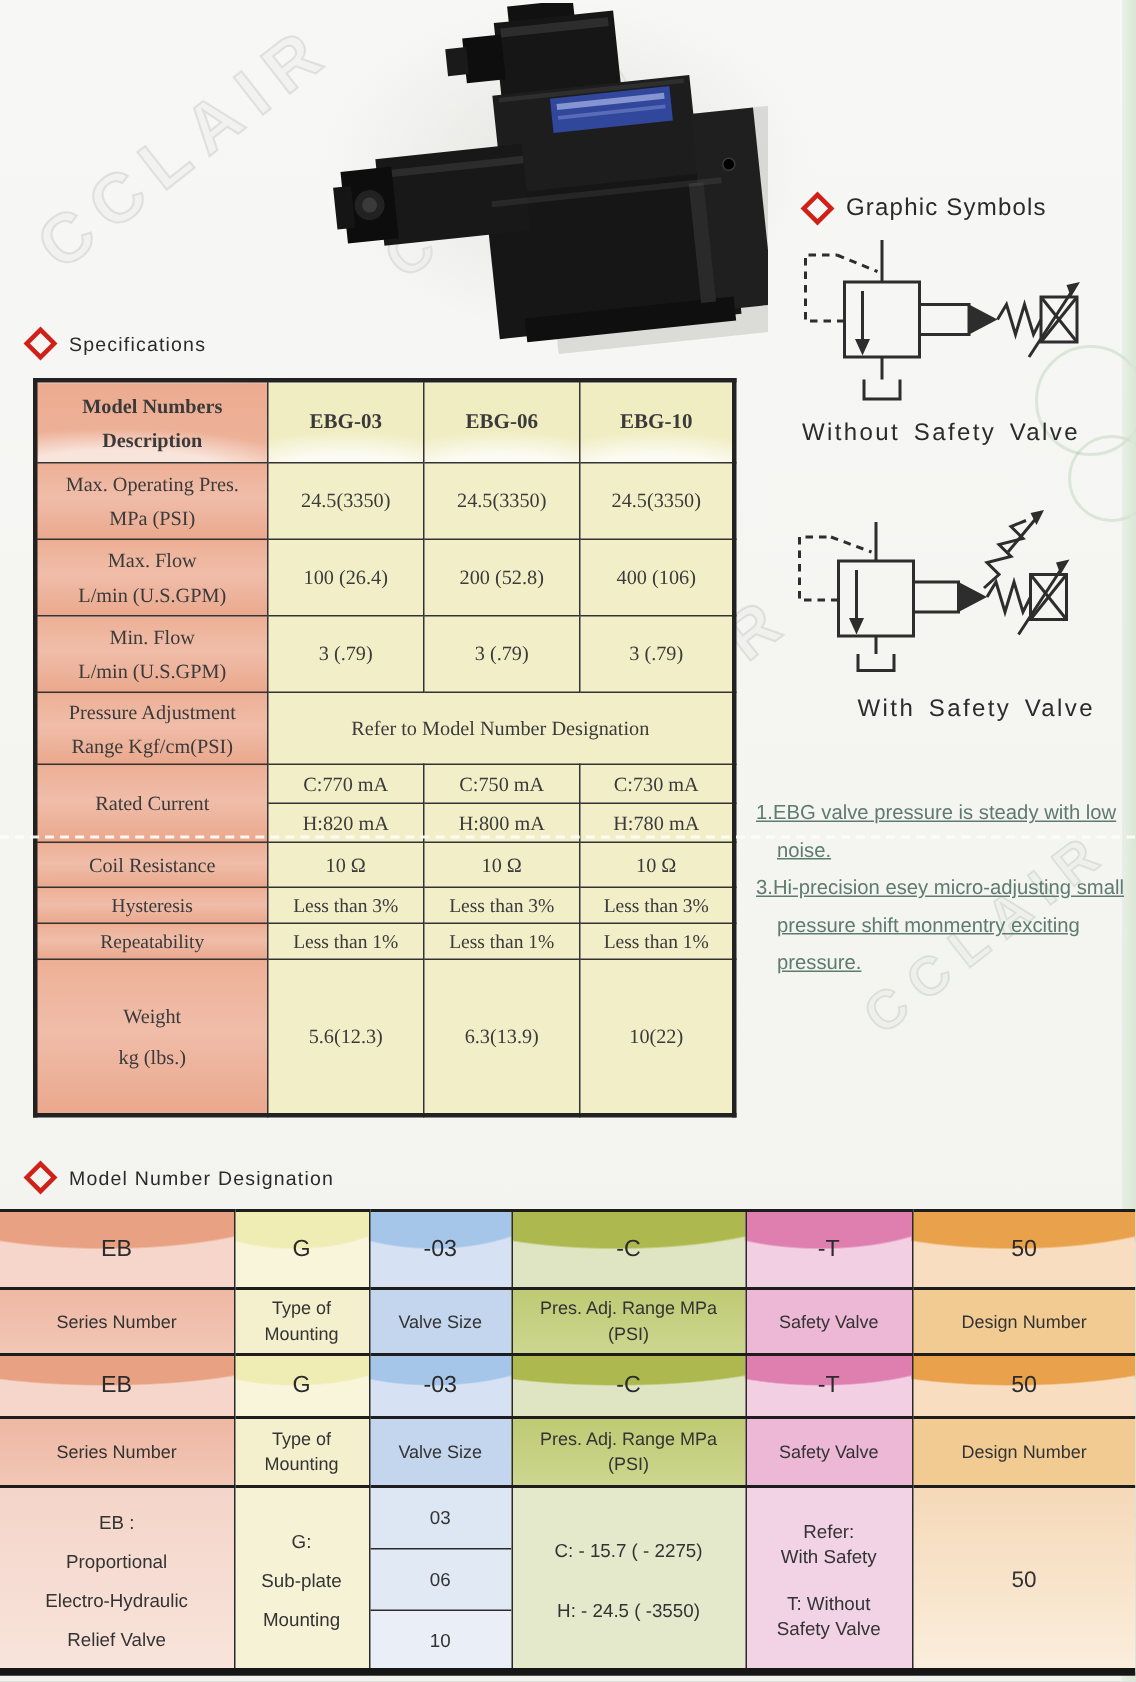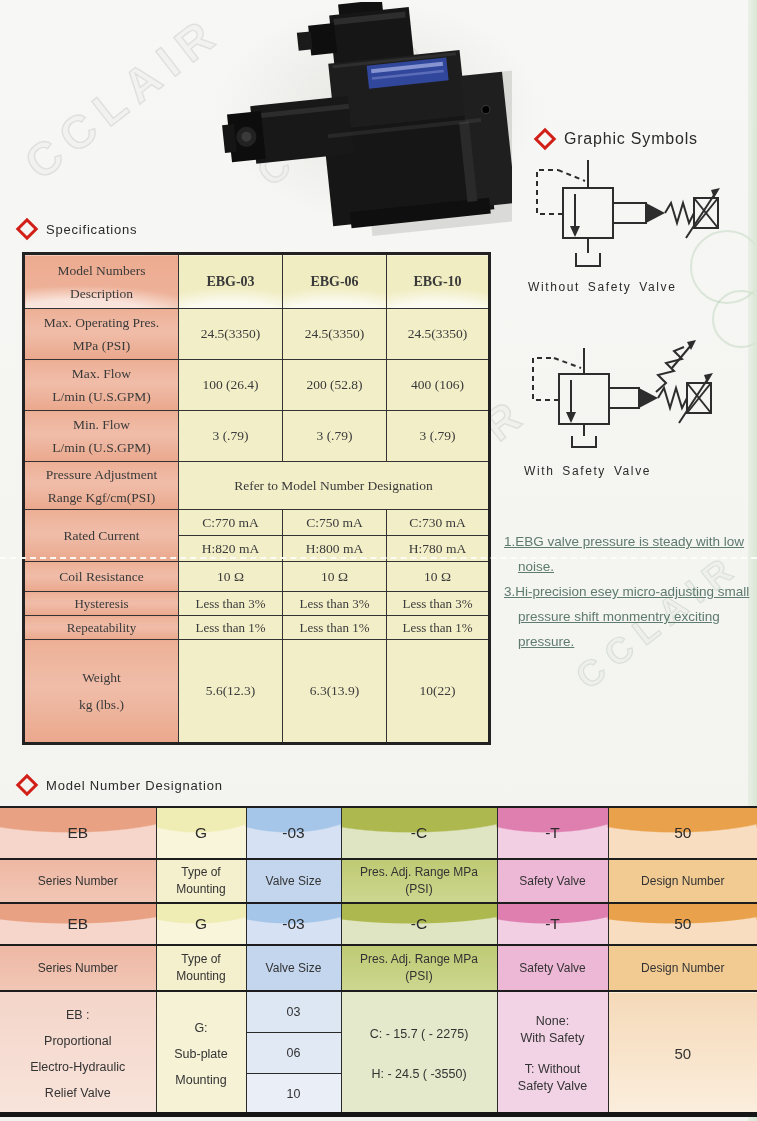--- a/index.html
+++ b/index.html
@@ -22,32 +22,32 @@
   .hdg-text{font-size:13px;letter-spacing:0.8px;color:#2a2a2a;}
   .hdg-text.sm{font-size:16px;}
 
   
   .photo-backdrop{position:absolute;left:180px;top:0;width:360px;height:248px;
       background:radial-gradient(60% 60% at 55% 45%, #e4e4e1 0%, rgba(230,230,227,0) 75%);}
 
   
   .sym{position:absolute;}
   .sym svg{display:block;}
-  .sym-caption{position:absolute;font-size:12px;letter-spacing:1.6px;color:#2b2b2b;
-      text-align:left;word-spacing:3px;}
+  .sym-caption{position:absolute;font-size:16px;letter-spacing:1.6px;color:#2b2b2b;
+      text-align:right;word-spacing:3px;}
 
   
   table.spec{position:absolute;left:22px;top:252px;width:466px;border-collapse:collapse;
       table-layout:fixed;font-family:"Liberation Serif",serif;font-size:13.5px;color:#3a3a3a;}
   table.spec td{border:1.6px solid #333;text-align:center;vertical-align:middle;padding:0 2px;}
   table.spec{border:3px solid #222;}
   td.lab{background:linear-gradient(180deg,#edb096 0%,#f0bda9 45%,#eaa88d 100%);}
   td.lab.wavy{background:
       radial-gradient(130% 90% at 35% 120%, rgba(255,255,255,0.65) 40%, rgba(255,255,255,0) 70%),
-      linear-gradient(180deg,#ecab90,#eeb49c);}
+      linear-gradient(180deg,#ecab90,#eeb49c); font-weight: bold;}
   td.val{background:#f2efc8;}
   td.val.hdr{background:
       radial-gradient(140% 100% at 50% 135%, rgba(255,255,255,0.8) 45%, rgba(255,255,255,0) 75%),
       #f0edc2;font-size:14px;font-weight:bold;}
   .bl{display:block;line-height:23px;}
   tr.h55{height:55px;} tr.h51{height:51px;} tr.h48{height:48px;} tr.h26{height:26px;}
   tr.h30{height:30px;} tr.h24{height:24px;font-size:13px;} tr.h104{height:104px;}
 
   
   .notes{position:absolute;left:504px;top:529px;width:253px;color:#5e7b70;font-size:13.5px;line-height:25px;}
@@ -383,21 +383,21 @@
       <td style="padding:0;vertical-align:top;">
         <div class="size-cell">03</div>
         <div class="size-cell mid">06</div>
         <div class="size-cell last">10</div>
       </td>
       <td class="dD">
         <span class="dln">C: - 15.7 ( - 2275)</span>
         <span class="dln gap-top">H: - 24.5 ( -3550)</span>
       </td>
       <td class="dE">
-        <span class="ln">None:</span>
+        <span class="ln">Refer:</span>
         <span class="ln">With Safety</span>
         <span class="ln gap-top">T: Without</span>
         <span class="ln">Safety Valve</span>
       </td>
       <td class="dF" style="font-size:15px;">50</td>
     </tr>
   </tbody>
     </table>
 
   <div class="fold-line"></div>

